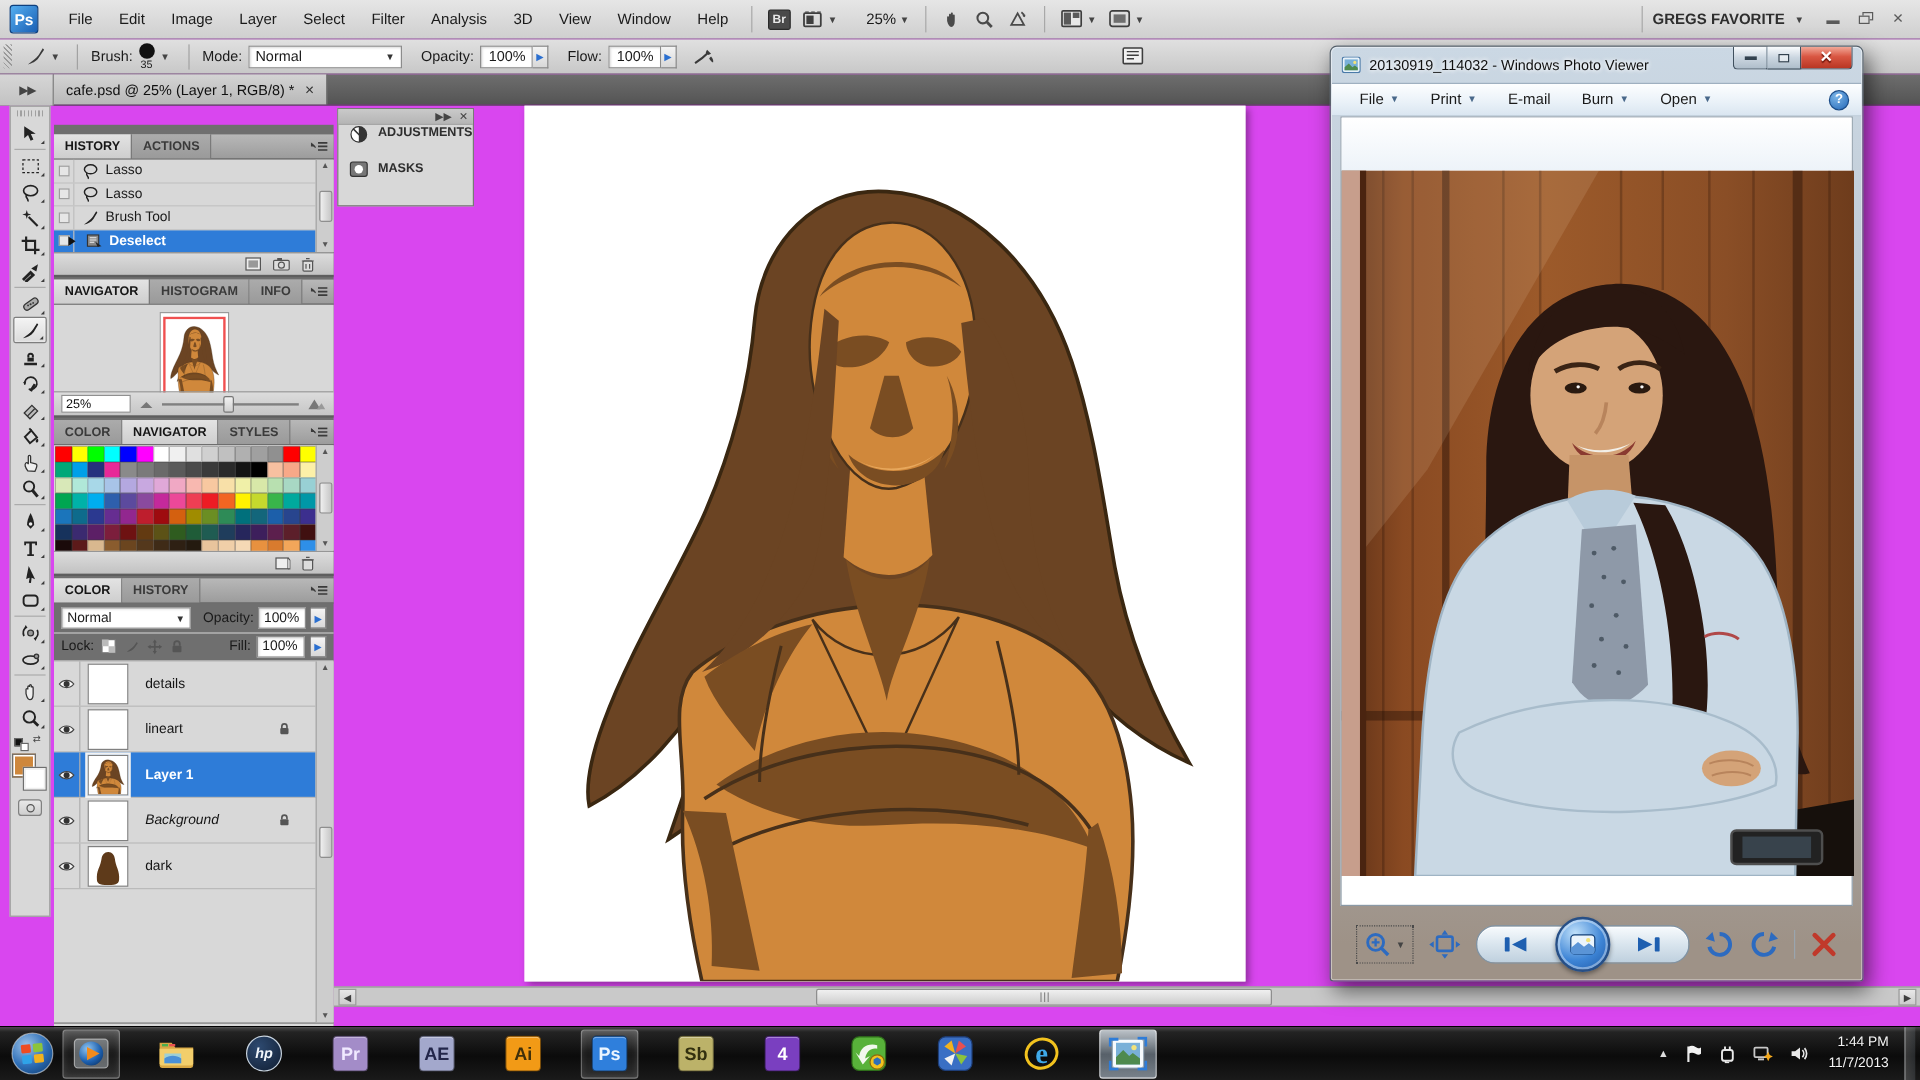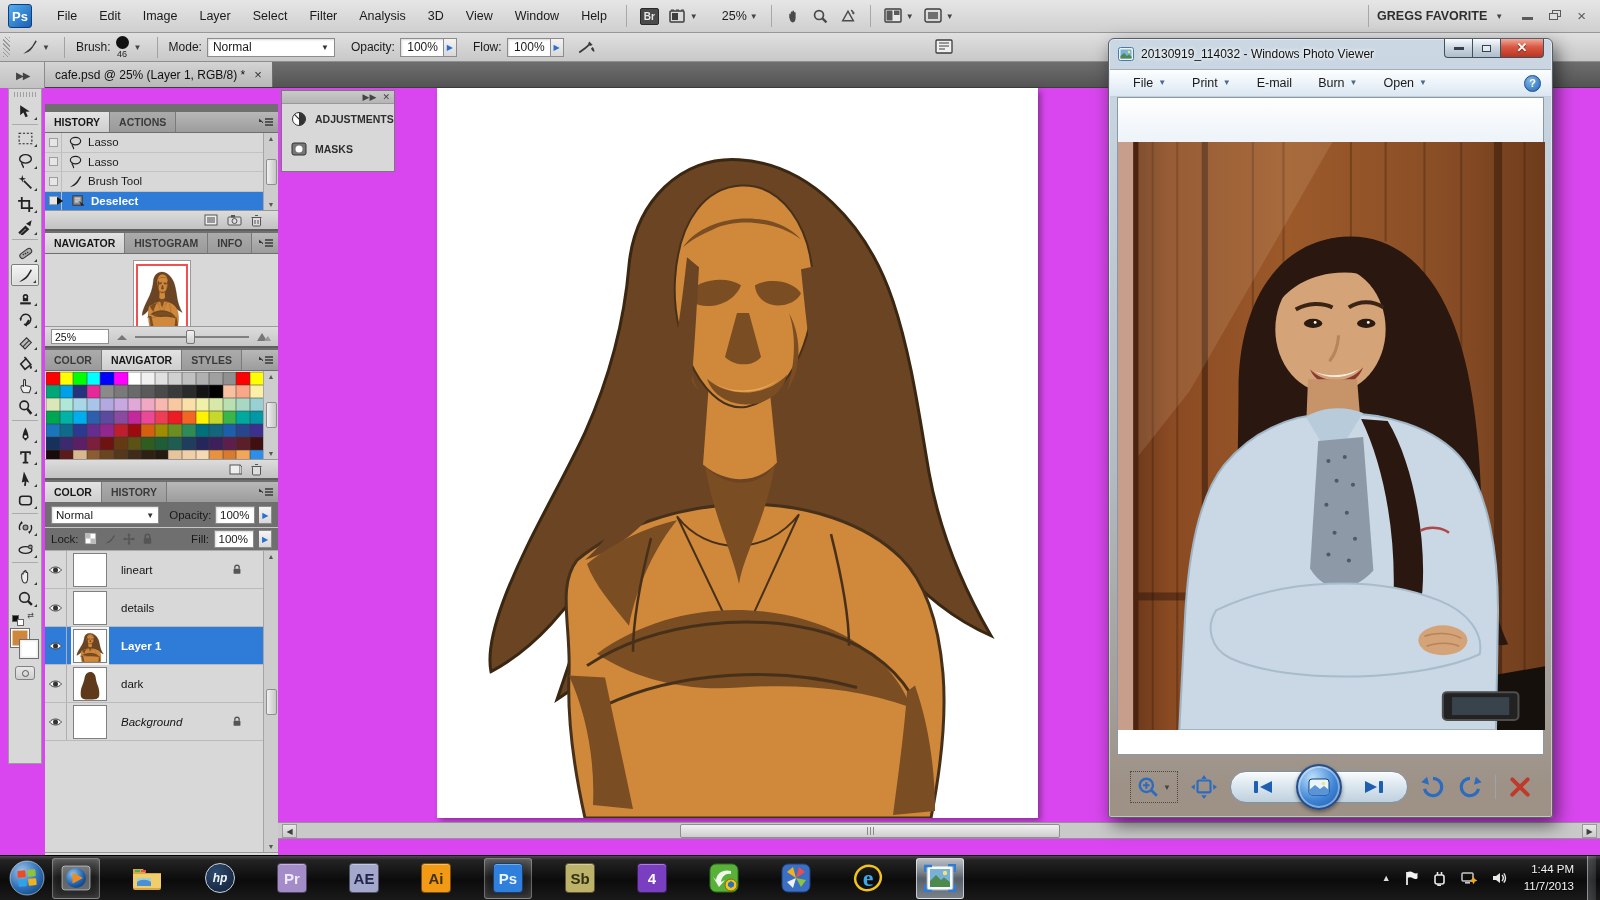--- a/index.html
+++ b/index.html
@@ -80,21 +80,21 @@
   .hrow .ic{width:26px;display:flex;justify-content:center;}
   .hrow.selected{background:#2E7CD8;color:#fff;font-weight:bold;border-bottom-color:#2E7CD8;}
   .vscroll{position:absolute;right:0;top:0;bottom:0;width:15px;background:#CDCDCD;border-left:1px solid #A5A5A5;
     display:flex;flex-direction:column;align-items:center;justify-content:space-between;padding:2px 0;font-size:7px;color:#555;}
   .vthumb{width:11px;flex:0 0 26px;background:linear-gradient(90deg,#F0F0F0,#C6C6C6);border:1px solid #8E8E8E;border-radius:2px;}
 
   
   #adj-panel{left:281px;top:90px;width:114px;height:82px;background:#D8D8D8;border:1px solid #787878;}
   #adj-head{height:13px;background:linear-gradient(#C9C9C9,#B5B5B5);border-bottom:1px solid #999;
     display:flex;align-items:center;justify-content:flex-end;gap:6px;padding:0 4px;color:#444;font-size:9px;}
-  .adj-row{height:30px;display:flex;align-items:center;gap:8px;padding-left:9px;font-size:10.5px;font-weight:bold;color:#2E2E2E;}
+  .adj-row{height:30px;display:flex;align-items:flex-start;gap:8px;padding-left:9px;font-size:10.5px;font-weight:bold;color:#2E2E2E;}
 
   
   #nav-thumb{position:absolute;left:50%;top:6px;transform:translateX(-50%);width:58px;height:74px;background:#fff;
     border:1px solid #9A9A9A;display:flex;align-items:center;justify-content:center;}
   #nav-redbox{width:52px;height:66px;border:2px solid #F05050;}
   #nav-foot{position:absolute;left:0;bottom:0;right:0;height:20px;background:linear-gradient(#DCDCDC,#C6C6C6);
     border-top:1px solid #9A9A9A;display:flex;align-items:center;gap:7px;padding:0 6px;}
   #nav-zoom{width:58px;height:15px;background:#fff;border:1px solid #909090;font-size:10.5px;padding-left:3px;color:#111;line-height:14px;}
   .slider-track{flex:1;height:2px;background:#808080;position:relative;}
   .slider-thumb{position:absolute;left:45%;top:-6px;width:9px;height:14px;background:linear-gradient(#F2F2F2,#CFCFCF);
@@ -311,21 +311,21 @@
     <div class="mb-btn">
       <svg width="18" height="18" viewBox="0 0 16 16">
           <path d="M2 14 C4 12 8 10 10 7 L13 2 L14 3 L10 9 C8 12 5 13 2 14 Z" fill="#3A3A3A"></path>
         </svg>
       <span class="mb-caret">▼</span>
     </div>
     <div class="opt-sep"></div>
     <span class="lbl">Brush:</span>
     <div style="display:flex;flex-direction:column;align-items:center;line-height:1">
       <span style="width:13px;height:13px;border-radius:50%;background:#111;display:block"></span>
-      <span style="font-size:9px;color:#222;margin-top:1px">46</span>
+      <span style="font-size:9px;color:#222;margin-top:1px">35</span>
     </div>
     <span class="mb-caret" style="margin:0 6px 0 5px">▼</span>
     <div class="opt-sep"></div>
     <span class="lbl">Mode:</span>
     <div class="opt-box" style="width:128px;justify-content:space-between">
       <span>Normal</span>
       <span style="font-size:8px;color:#333">▼</span>
     </div>
     <span class="lbl" style="margin-left:16px">Opacity:</span>
     <div class="opt-box" style="width:44px;justify-content:flex-end">
@@ -873,39 +873,39 @@
             <div class="layer">
               <span class="eye">
                 <svg width="15" height="12" viewBox="0 0 14 12">
                   <path d="M1 6 C4 2 10 2 13 6 C10 10 4 10 1 6 Z" fill="#F6F6F6" stroke="#444"></path>
                   <circle cx="7" cy="6" r="2.5" fill="#333"></circle>
                 </svg>
               </span>
               <span class="thumbwrap">
                 <span class="thumb checker"></span>
               </span>
-              <span class="lname">lineart</span>
-              <span class="lock">
-                <svg width="12" height="13" viewBox="0 0 14 14">
-                  <rect x="3" y="6" width="8" height="6" rx="1" fill="#555"></rect>
-                  <path d="M4.5 6 V4.5 a2.5 2.5 0 0 1 5 0 V6" fill="none" stroke="#555" stroke-width="1.6"></path>
-                </svg>
-              </span>
+              <span class="lname">details</span>
             </div>
             <div class="layer">
               <span class="eye">
                 <svg width="15" height="12" viewBox="0 0 14 12">
                   <path d="M1 6 C4 2 10 2 13 6 C10 10 4 10 1 6 Z" fill="#F6F6F6" stroke="#444"></path>
                   <circle cx="7" cy="6" r="2.5" fill="#333"></circle>
                 </svg>
               </span>
               <span class="thumbwrap">
                 <span class="thumb checker"></span>
               </span>
-              <span class="lname">details</span>
+              <span class="lname">lineart</span>
+              <span class="lock">
+                <svg width="12" height="13" viewBox="0 0 14 14">
+                  <rect x="3" y="6" width="8" height="6" rx="1" fill="#555"></rect>
+                  <path d="M4.5 6 V4.5 a2.5 2.5 0 0 1 5 0 V6" fill="none" stroke="#555" stroke-width="1.6"></path>
+                </svg>
+              </span>
             </div>
             <div class="layer selected">
               <span class="eye">
                 <svg width="15" height="12" viewBox="0 0 14 12">
                   <path d="M1 6 C4 2 10 2 13 6 C10 10 4 10 1 6 Z" fill="#F6F6F6" stroke="#444"></path>
                   <circle cx="7" cy="6" r="2.5" fill="#333"></circle>
                 </svg>
               </span>
               <span class="thumbwrap">
                 <span class="thumb">
@@ -917,45 +917,45 @@
               <span class="lname">Layer 1</span>
             </div>
             <div class="layer">
               <span class="eye">
                 <svg width="15" height="12" viewBox="0 0 14 12">
                   <path d="M1 6 C4 2 10 2 13 6 C10 10 4 10 1 6 Z" fill="#F6F6F6" stroke="#444"></path>
                   <circle cx="7" cy="6" r="2.5" fill="#333"></circle>
                 </svg>
               </span>
               <span class="thumbwrap">
-                <span class="thumb checker">
-                  <svg width="32" height="32" viewBox="0 0 601 733" preserveAspectRatio="none">
-                    <use href="#figure-dark"></use>
-                  </svg>
-                </span>
-              </span>
-              <span class="lname">dark</span>
+                <span class="thumb"></span>
+              </span>
+              <span class="lname" style="font-style: italic;">Background</span>
+              <span class="lock">
+                <svg width="12" height="13" viewBox="0 0 14 14">
+                  <rect x="3" y="6" width="8" height="6" rx="1" fill="#555"></rect>
+                  <path d="M4.5 6 V4.5 a2.5 2.5 0 0 1 5 0 V6" fill="none" stroke="#555" stroke-width="1.6"></path>
+                </svg>
+              </span>
             </div>
             <div class="layer">
               <span class="eye">
                 <svg width="15" height="12" viewBox="0 0 14 12">
                   <path d="M1 6 C4 2 10 2 13 6 C10 10 4 10 1 6 Z" fill="#F6F6F6" stroke="#444"></path>
                   <circle cx="7" cy="6" r="2.5" fill="#333"></circle>
                 </svg>
               </span>
               <span class="thumbwrap">
-                <span class="thumb"></span>
-              </span>
-              <span class="lname" style="font-style: italic;">Background</span>
-              <span class="lock">
-                <svg width="12" height="13" viewBox="0 0 14 14">
-                  <rect x="3" y="6" width="8" height="6" rx="1" fill="#555"></rect>
-                  <path d="M4.5 6 V4.5 a2.5 2.5 0 0 1 5 0 V6" fill="none" stroke="#555" stroke-width="1.6"></path>
-                </svg>
-              </span>
+                <span class="thumb checker">
+                  <svg width="32" height="32" viewBox="0 0 601 733" preserveAspectRatio="none">
+                    <use href="#figure-dark"></use>
+                  </svg>
+                </span>
+              </span>
+              <span class="lname">dark</span>
             </div>
           </div>
         <div class="vscroll">
           <span>▲</span>
           <span class="vthumb"></span>
           <span>▼</span>
         </div>
       </div>
       <div class="pfoot" style="gap:11px">
         <svg width="15" height="10">

